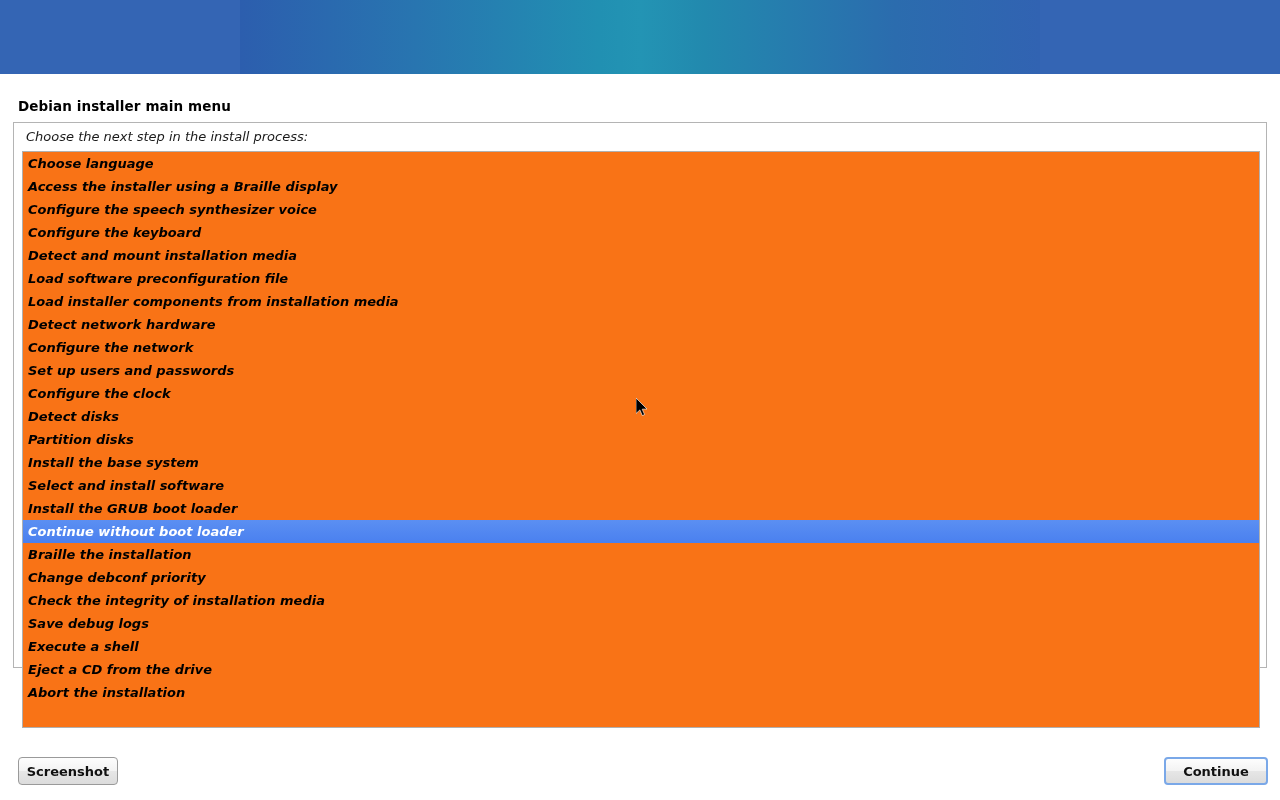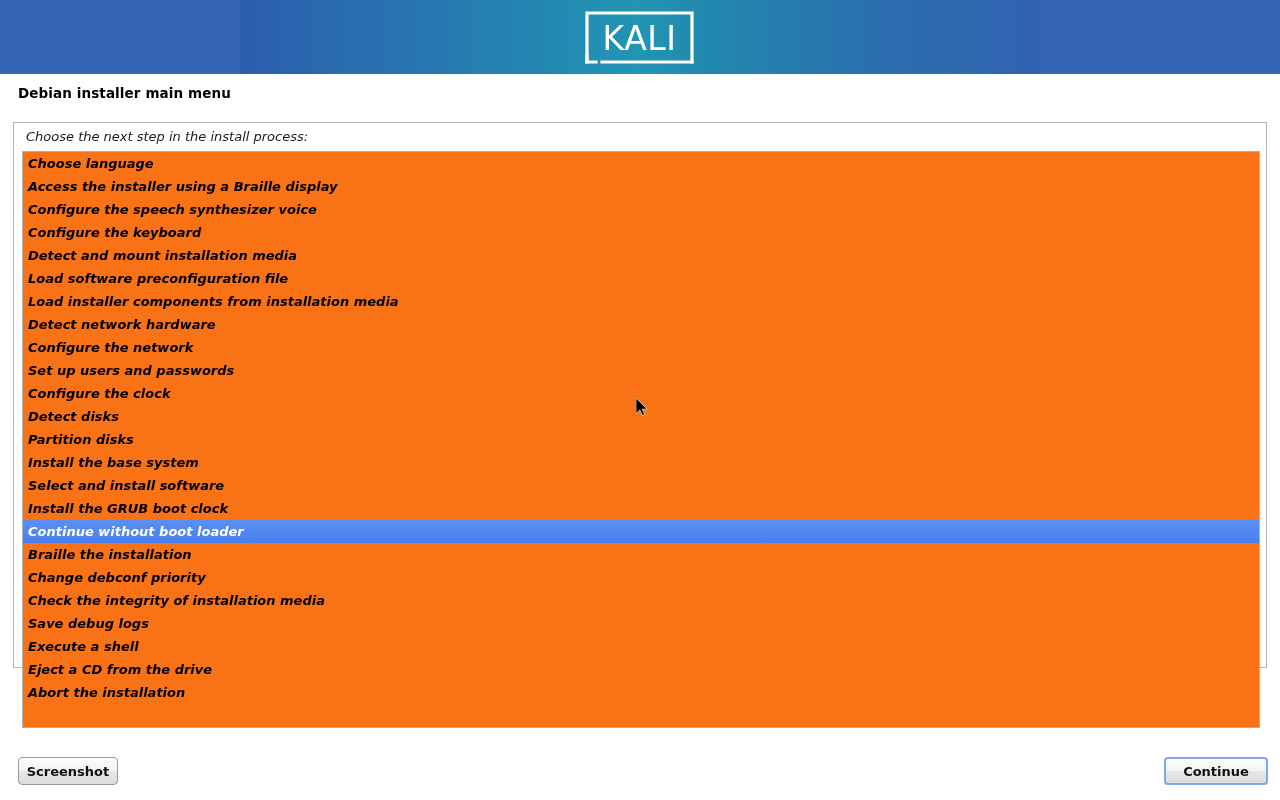--- a/index.html
+++ b/index.html
@@ -41,21 +41,21 @@
     top: 9px;
     width: 113px;
     height: 57px;
   }
   .kali-logo svg { display: block; }
 
   
   .page-title {
     position: absolute;
     left: 18px;
-    top: 85px;
+    top: 98px;
     font-size: 13.5px;
     font-weight: bold;
     color: #000000;
     letter-spacing: 0.1px;
   }
 
   
   .panel {
     position: absolute;
     left: 13px;
@@ -138,29 +138,20 @@
     width: 12px;
     height: 19px;
     pointer-events: none;
   }
 </style>
 </head>
 <body>
 
 <div class="banner">
   <div class="banner-gradient"></div>
-  <div class="kali-logo">
-    <svg width="113" height="57" viewBox="0 0 113 57" xmlns="http://www.w3.org/2000/svg">
-
-      <path d="M4,53 L4,4 L109,4 L109,53" fill="none" stroke="#ffffff" stroke-width="3.2" stroke-linecap="square" stroke-linejoin="miter"></path>
-      <path d="M4,46 L4,53 L13,53" fill="none" stroke="#ffffff" stroke-width="3.2" stroke-linecap="square"></path>
-      <path d="M19,53 L109,53" fill="none" stroke="#ffffff" stroke-width="3.2" stroke-linecap="square"></path>
-      <text x="56.5" y="41" text-anchor="middle" font-family="DejaVu Sans, sans-serif" font-size="33" font-weight="400" letter-spacing="0.5" fill="#ffffff">KALI</text>
-    </svg>
-  </div>
 </div>
 
 <div class="page-title">Debian installer main menu</div>
 
 <div class="panel">
   <div class="prompt">Choose the next step in the install process:</div>
   <div class="listbox" id="menu-list">
       <div class="list-row">Choose language</div>
       <div class="list-row">Access the installer using a Braille display</div>
       <div class="list-row">Configure the speech synthesizer voice</div>
@@ -169,21 +160,21 @@
       <div class="list-row">Load software preconfiguration file</div>
       <div class="list-row">Load installer components from installation media</div>
       <div class="list-row">Detect network hardware</div>
       <div class="list-row">Configure the network</div>
       <div class="list-row">Set up users and passwords</div>
       <div class="list-row">Configure the clock</div>
       <div class="list-row">Detect disks</div>
       <div class="list-row">Partition disks</div>
       <div class="list-row">Install the base system</div>
       <div class="list-row">Select and install software</div>
-      <div class="list-row">Install the GRUB boot clock</div>
+      <div class="list-row">Install the GRUB boot loader</div>
       <div class="list-row selected">Continue without boot loader</div>
       <div class="list-row">Braille the installation</div>
       <div class="list-row">Change debconf priority</div>
       <div class="list-row">Check the integrity of installation media</div>
       <div class="list-row">Save debug logs</div>
       <div class="list-row">Execute a shell</div>
       <div class="list-row">Eject a CD from the drive</div>
       <div class="list-row">Abort the installation</div>
     </div>
 </div>

